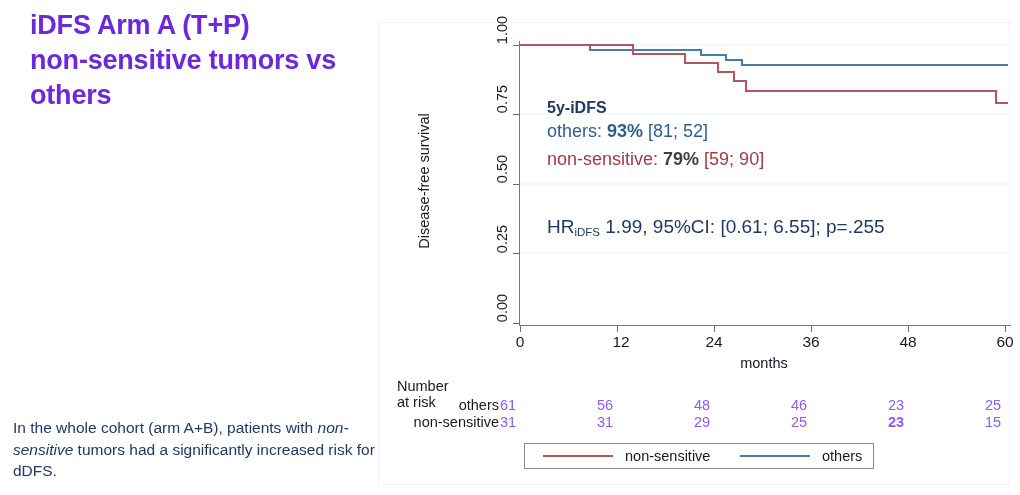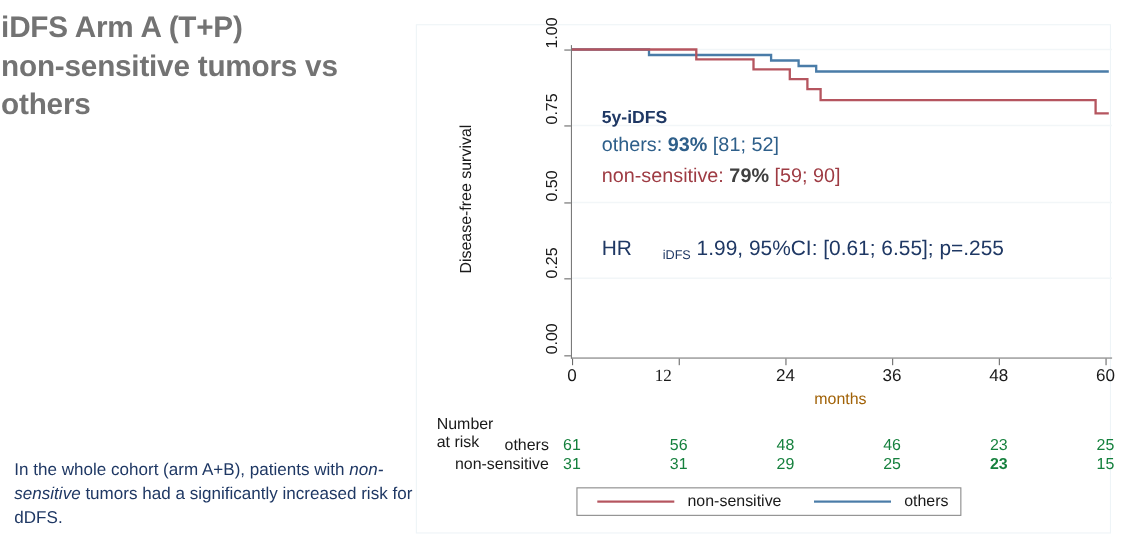--- a/index.html
+++ b/index.html
@@ -5,23 +5,23 @@
   html,body{margin:0;padding:0;}
   body{
     width:1020px;height:495px;overflow:hidden;background:#ffffff;
     font-family:"Liberation Sans", sans-serif;
     -webkit-font-smoothing:antialiased;
   }
   .slide{position:relative;width:1020px;height:495px;}
 
   
   .title{
-    position:absolute;left:1px;top:8px;width:360px;
+    position:absolute;left:30px;top:8px;width:360px;
     font-size:27px;font-weight:bold;line-height:1.30;
-    color:#737373;letter-spacing:-0.2px;
+    color:#6d28d9;letter-spacing:-0.2px;
   }
   .footnote{
     position:absolute;left:13px;top:417px;width:362px;
     font-size:15.5px;line-height:1.40;color:#1f3864;
   }
   .footnote .ital{font-style:italic;}
 
   
   .panel{
     position:absolute;left:378px;top:22px;width:632px;height:463px;
@@ -42,44 +42,44 @@
     transform:rotate(-90deg);transform-origin:center center;
   }
   .ytickmark{position:absolute;width:6px;height:1px;background:#6b6b6b;}
 
   .xtick{
     position:absolute;width:40px;text-align:center;
     font-size:15.5px;color:#1a1a1a;
   }
   .xtickmark{position:absolute;width:1px;height:6px;background:#6b6b6b;}
   .xlabel{
-    position:absolute;text-align:center;font-size:14.5px;color:#a16207;
+    position:absolute;text-align:center;font-size:14.5px;color:#0f172a;
     width:140px;
   }
 
   .axisline-y{position:absolute;width:1.4px;background:#7a7a7a;}
   .axisline-x{position:absolute;height:1.4px;background:#7a7a7a;}
 
   svg.curves{position:absolute;left:0;top:0;}
 
   
   .anno{position:absolute;white-space:nowrap;}
   .anno-title{font-size:16px;font-weight:bold;color:#1f3864;}
   .anno-others{font-size:18px;color:#2e5f8a;}
   .anno-others b{font-weight:bold;color:#2e5f8a;}
   .anno-ns{font-size:18px;color:#9e3b43;}
   .anno-ns b{font-weight:bold;color:#404040;}
   .anno-hr{font-size:19px;color:#1f3864;}
-  .anno-hr sub{font-size:11.5px;vertical-align:baseline;position:relative;top:3px;margin-left:28px;}
+  .anno-hr sub{font-size:11.5px;vertical-align:baseline;position:relative;top:3px;}
 
   
   .risk{position:absolute;left:0;top:0;}
   .risk-title{position:absolute;font-size:14.5px;color:#1a1a1a;}
   .risk-rowlabel{position:absolute;font-size:14.5px;color:#1a1a1a;text-align:right;width:120px;}
-  .risk-num{position:absolute;font-size:14.5px;color:#15803d;text-align:center;width:40px;}
+  .risk-num{position:absolute;font-size:14.5px;color:#8b5cf6;width:40px;}
 
   
   .legendbox{
     position:absolute;left:145px;top:420px;width:350px;height:26px;
     border:1.4px solid #8a8a8a;background:#ffffff;box-sizing:border-box;
   }
   .legend-line{position:absolute;height:2.4px;top:11px;}
   .legend-text{position:absolute;top:4px;font-size:14.5px;color:#1a1a1a;}
 </style>
 </head>
@@ -130,21 +130,21 @@
       </svg>
 
       <div class="xtickmark" style="left:141px;top:303px;"></div>
       <div class="xtickmark" style="left:238px;top:303px;"></div>
       <div class="xtickmark" style="left:335px;top:303px;"></div>
       <div class="xtickmark" style="left:432px;top:303px;"></div>
       <div class="xtickmark" style="left:529px;top:303px;"></div>
       <div class="xtickmark" style="left:626px;top:303px;"></div>
 
       <div class="xtick" style="left:121px;top:310px;">0</div>
-      <div class="xtick" style="left:204px;top:310px;font-family:Liberation Serif, serif;">12</div>
+      <div class="xtick" style="left:222px;top:310px;">12</div>
       <div class="xtick" style="left:315px;top:310px;">24</div>
       <div class="xtick" style="left:412px;top:310px;">36</div>
       <div class="xtick" style="left:509px;top:310px;">48</div>
       <div class="xtick" style="left:606px;top:310px;">60</div>
 
       <div class="xlabel" style="left:315px;top:332px;">months</div>
 
       <div class="anno anno-title" style="left:168px;top:76px;">5y-iDFS</div>
       <div class="anno anno-others" style="left:168px;top:98px;"><span>others: </span><b>93%</b><span> [81; 52]</span></div>
       <div class="anno anno-ns" style="left:168px;top:126px;"><span>non-sensitive: </span><b>79%</b><span> [59; 90]</span></div>

